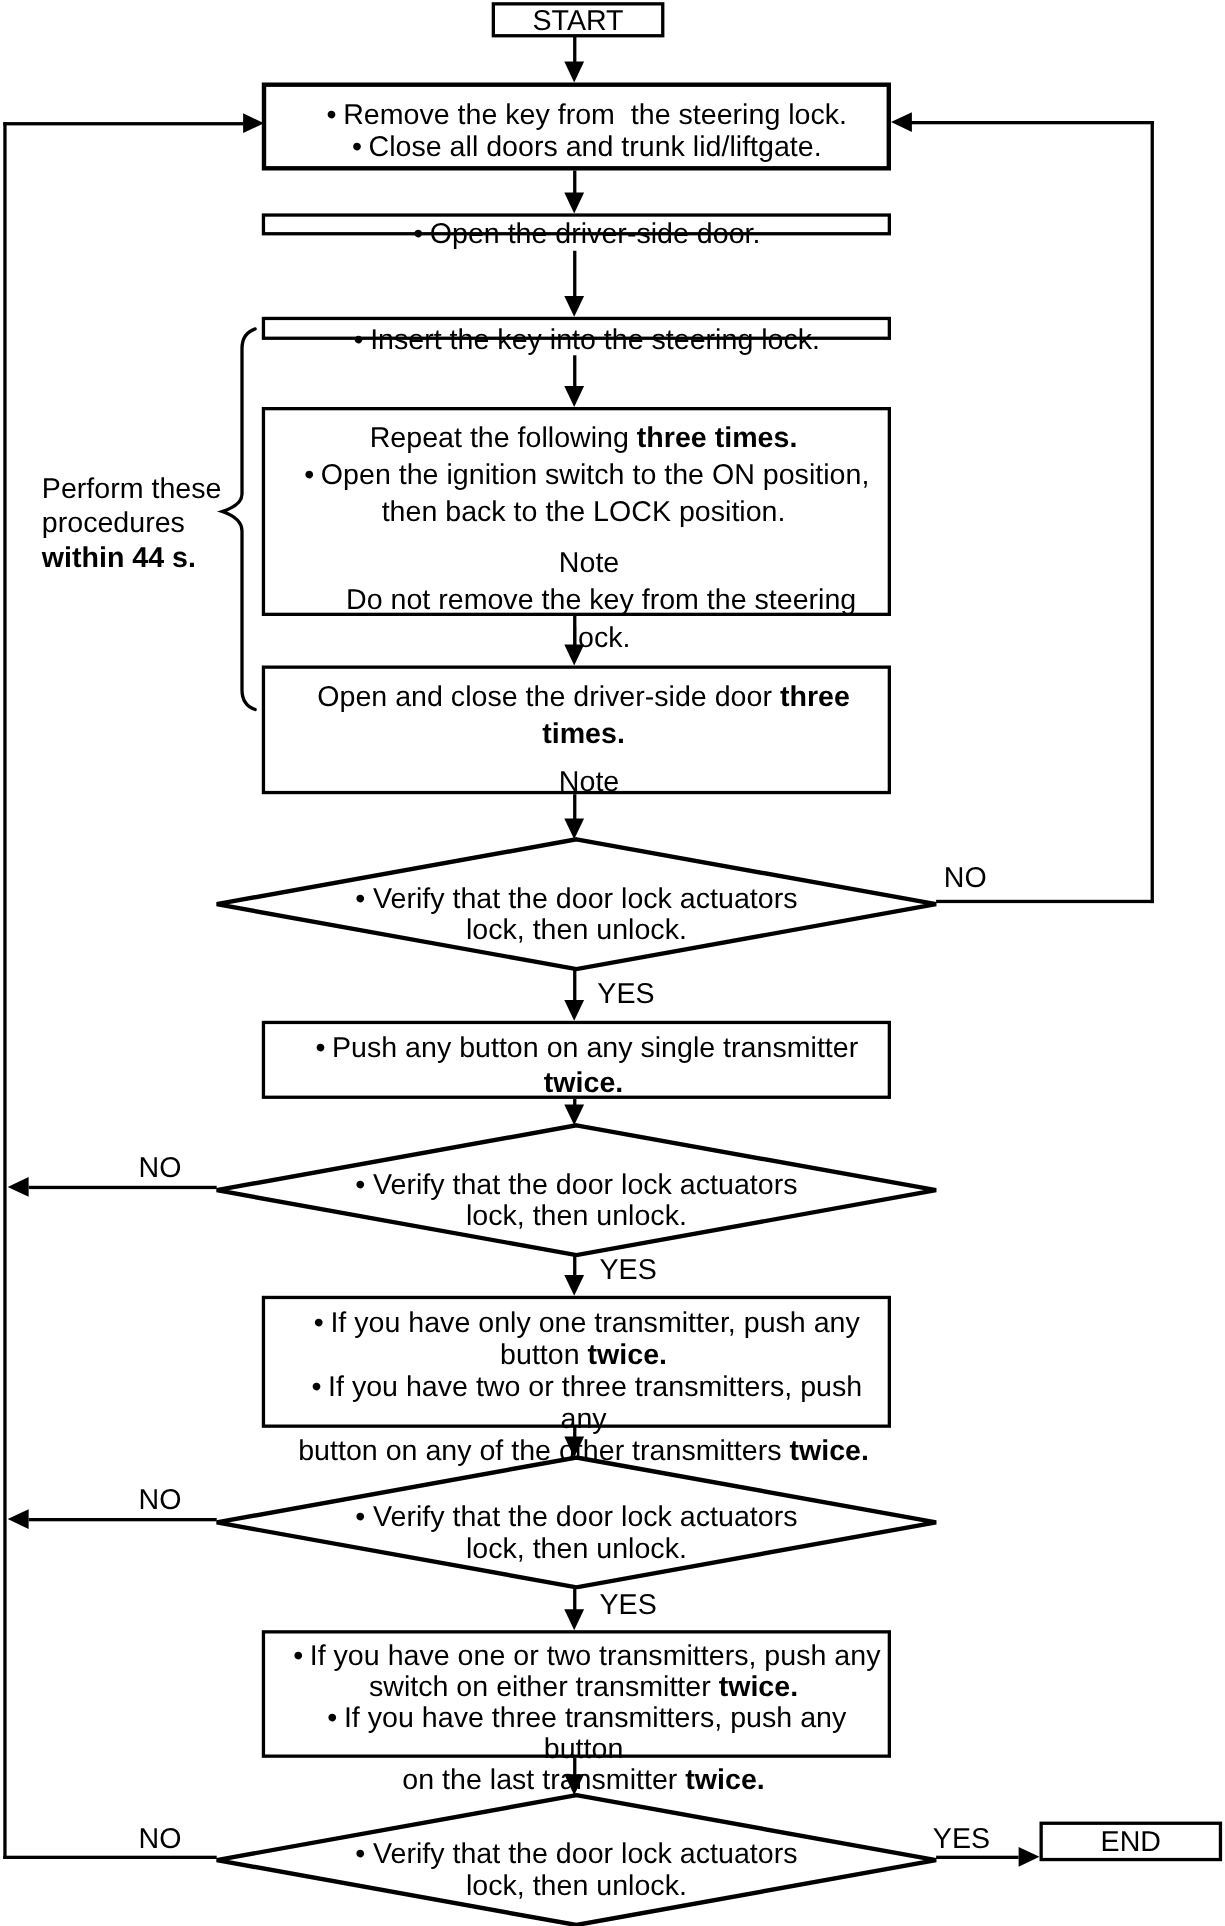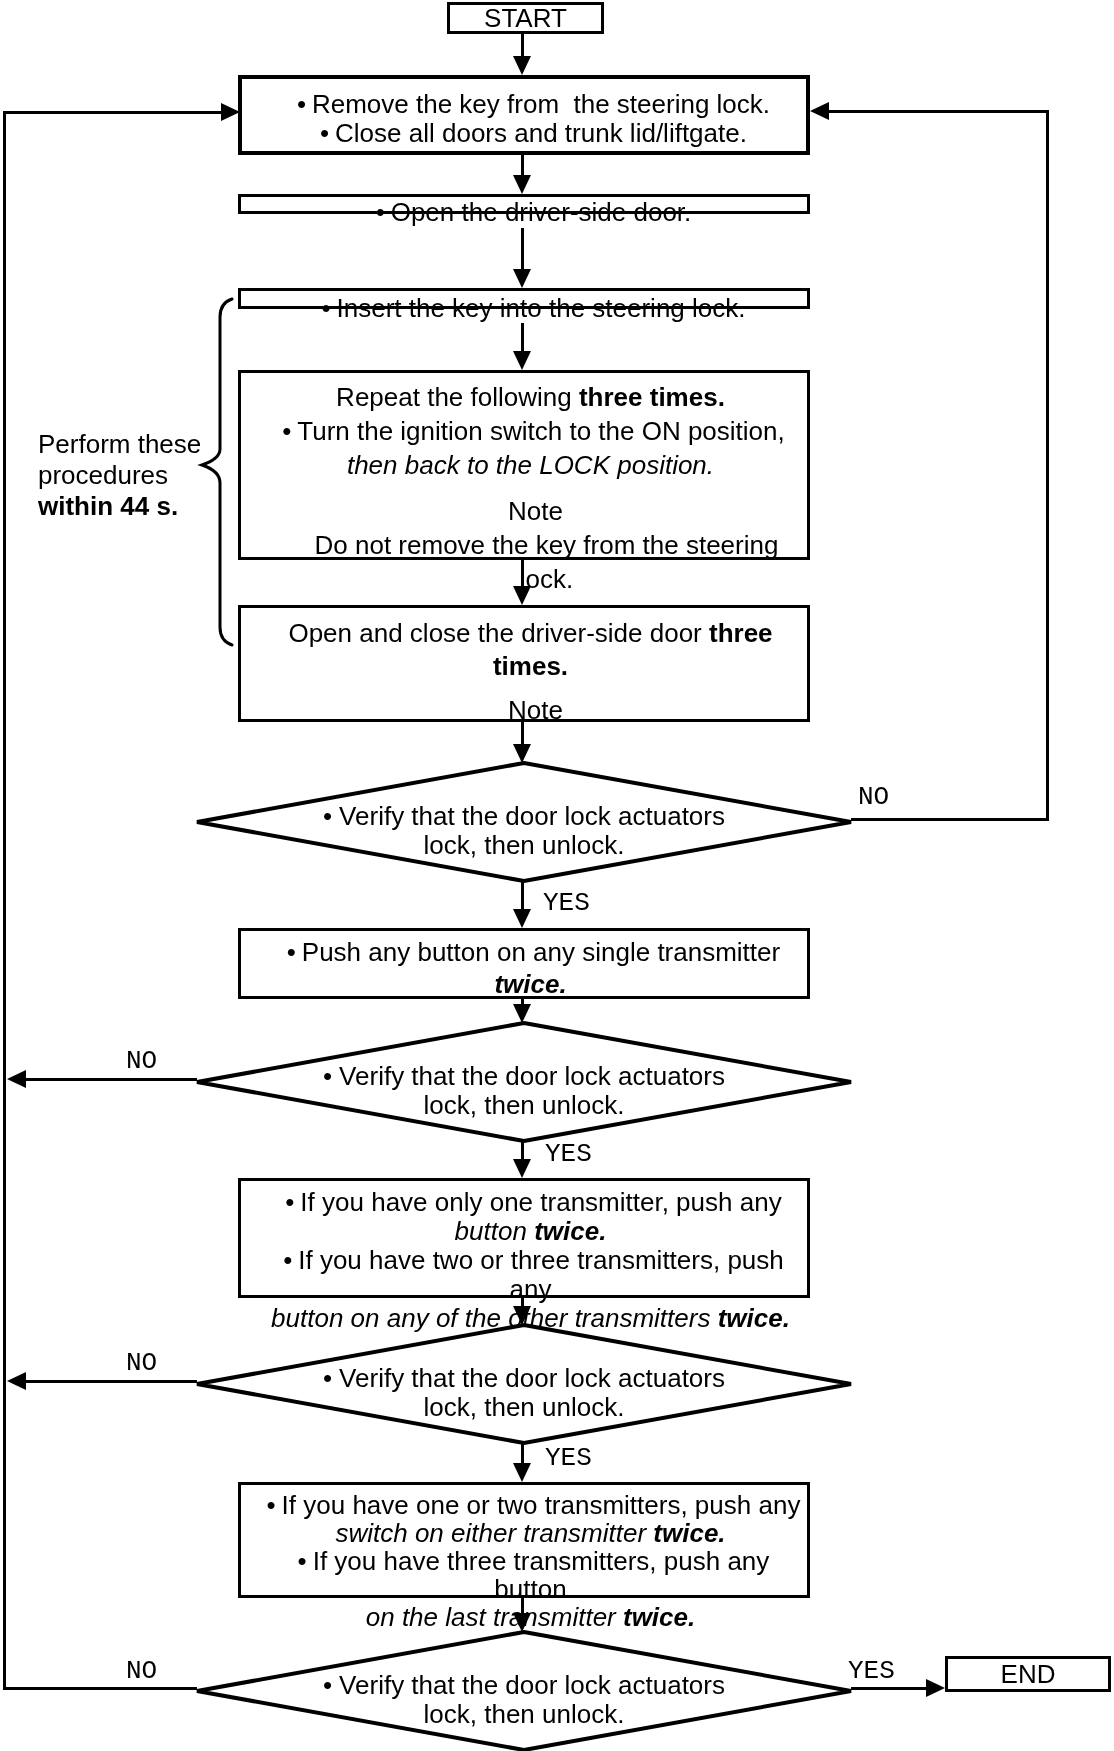--- a/index.html
+++ b/index.html
@@ -5,33 +5,33 @@
   html,body{margin:0;padding:0;background:#fff;}
   #flowchart{
     position:relative;width:1114px;height:1751px;background:#fff;
     font-family:"Liberation Sans","DejaVu Sans",sans-serif;
     font-size:26px;color:#000;overflow:hidden;
   }
   .box{position:absolute;left:238px;width:572px;border:3px solid #000;background:#fff;box-sizing:border-box;text-align:center;}
   .terminal{position:absolute;border:3px solid #000;background:#fff;box-sizing:border-box;text-align:center;}
   .line{display:block;white-space:pre-wrap;}
   .b{display:inline-block;width:21px;}
-  .cont{font-style:italic;}
+  .cont{}
   .note{margin-left:10px;}
   .notebody{margin-left:32px;}
   .bold{font-weight:bold;}
   .vline,.hline{position:absolute;background:#000;}
   .ah-down{position:absolute;width:0;height:0;border-left:9px solid transparent;border-right:9px solid transparent;border-top:19px solid #000;}
   .ah-right{position:absolute;width:0;height:0;border-top:9px solid transparent;border-bottom:9px solid transparent;border-left:19px solid #000;}
   .ah-left{position:absolute;width:0;height:0;border-top:9px solid transparent;border-bottom:9px solid transparent;border-right:19px solid #000;}
   .diamond{position:absolute;}
   .diamond polygon{fill:#fff;stroke:#000;stroke-width:4;}
   .dtext{position:absolute;left:244px;width:560px;text-align:center;line-height:29px;}
   .dtext .db{margin-right:7px;}
-  .edge-label{position:absolute;line-height:26px;font-family:Liberation Mono, monospace;}
+  .edge-label{position:absolute;line-height:26px;}
   .sidenote{position:absolute;left:38px;top:429px;line-height:31px;}
   .brace{position:absolute;}
   .brace path{fill:none;stroke:#000;stroke-width:3;stroke-linecap:round;}
 </style>
 </head>
 <body>
 
 <div id="flowchart">
 
   <div class="terminal" style="left:447px;top:2px;width:157px;height:32px;line-height:27px;">
@@ -58,21 +58,21 @@
 
   <div class="box" style="top:288px;height:21px;padding:4px 0 0 13px;line-height:27px;">
     <span class="line"><span class="b">•</span><span>Insert the key into the steering lock.</span></span>
   </div>
 
   <div class="vline" style="left:521px;top:323px;width:3px;height:29px;"></div>
   <div class="ah-down" style="left:513px;top:351px;"></div>
 
   <div class="box" style="top:370px;height:190px;padding:7px 0 0 13px;line-height:34px;">
     <span class="line"><span>Repeat the following </span><span class="bold">three times.</span></span>
-    <span class="line"><span class="b">•</span><span>Turn the ignition switch to the ON position,</span></span>
+    <span class="line"><span class="b">•</span><span>Open the ignition switch to the ON position,</span></span>
     <span class="line cont"><span>then back to the LOCK position.</span></span>
     <span class="line note" style="margin-top:12px;"><span>Note</span></span>
     <span class="line notebody"><span>Do not remove the key from the steering lock.</span></span>
   </div>
 
   <div class="vline" style="left:521px;top:560px;width:3px;height:27px;"></div>
   <div class="ah-down" style="left:513px;top:586px;"></div>
 
   <div class="box" style="top:605px;height:117px;padding:9px 0 0 13px;line-height:33px;">
     <span class="line"><span>Open and close the driver-side door </span><span class="bold">three times.</span></span>

